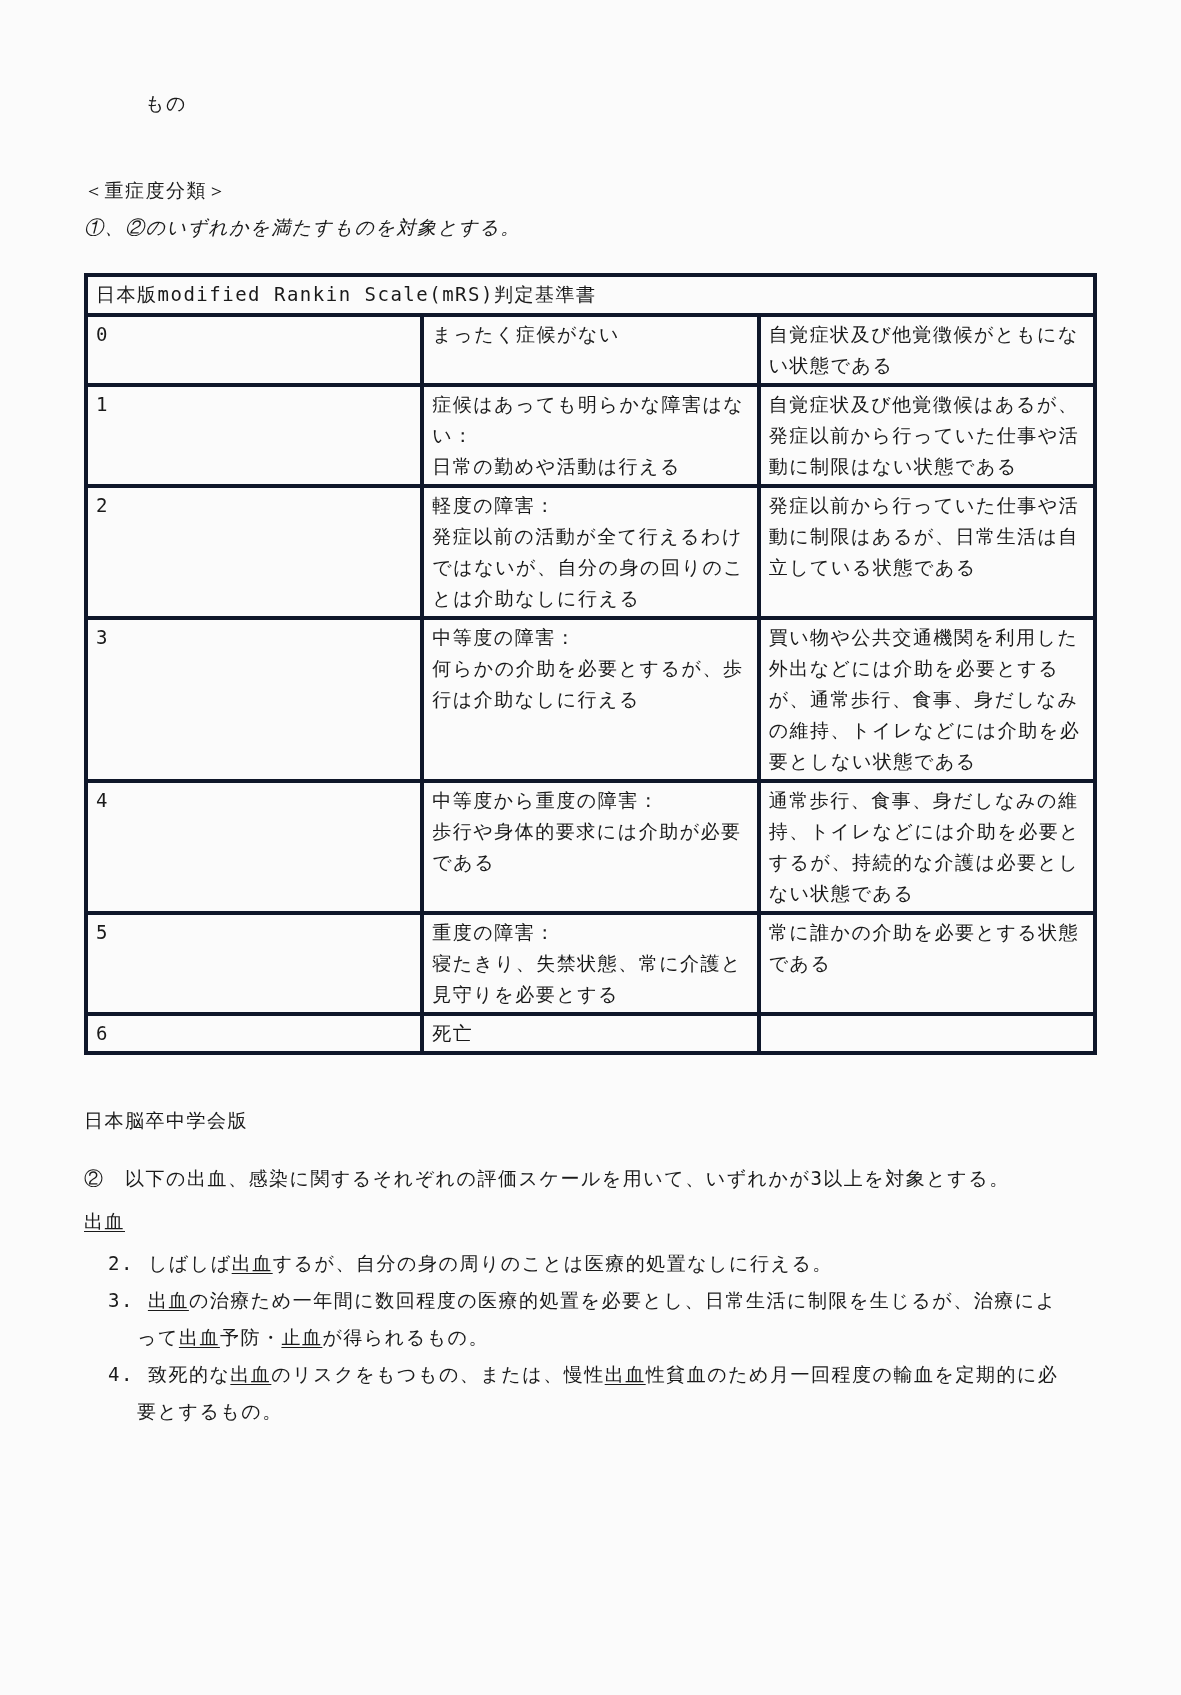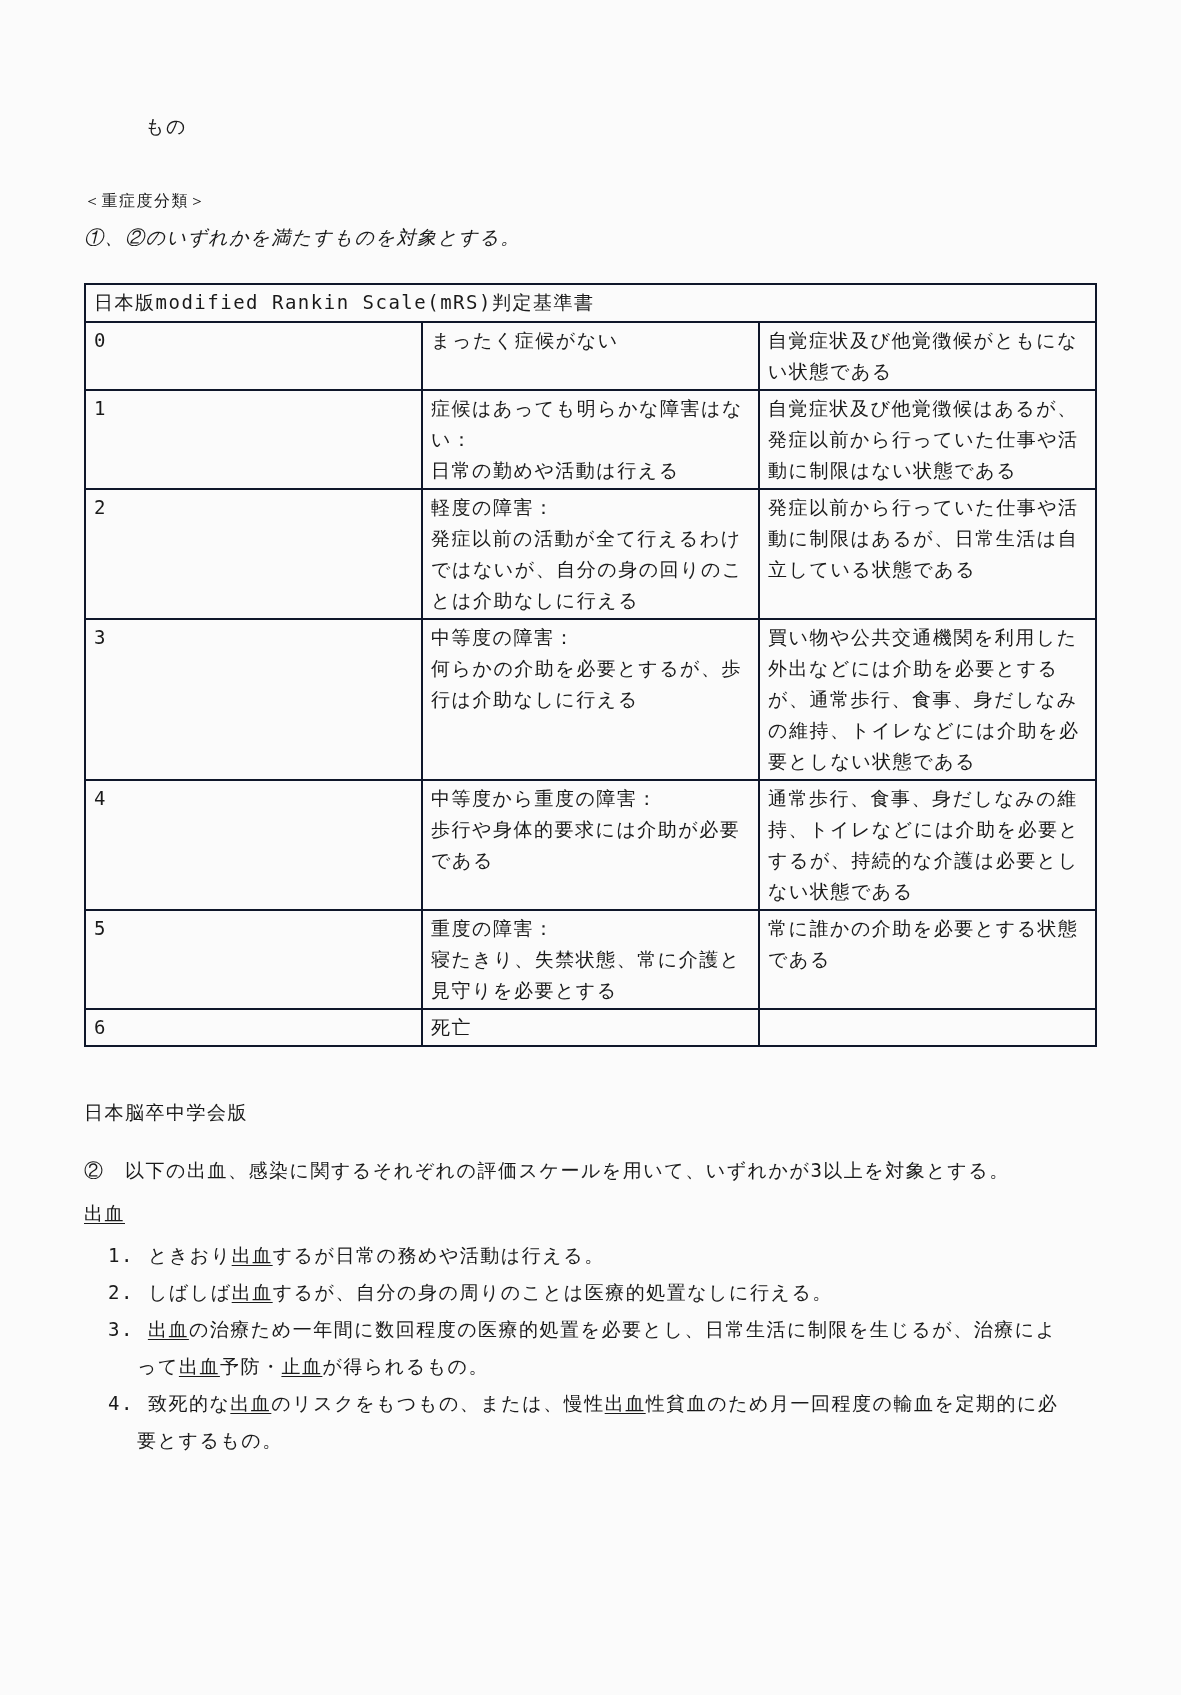--- a/index.html
+++ b/index.html
@@ -6,39 +6,39 @@
   body{
     width:1181px;height:1695px;
     background:#fbfbfb;
     color:#1a1a1a;
     font-family:"DejaVu Sans Mono","Liberation Mono",monospace;
     font-size:19px;
     letter-spacing:1.5px;
     line-height:37px;
     overflow:hidden;
   }
-  .page{padding:108px 40px 0 84px;}
+  .page{padding:85px 40px 0 84px;}
   .fragment{margin:0 0 0 61px;}
-  .severity-heading{margin:37px 0 0 0;font-weight:normal;font-size:16px;}
+  .severity-heading{margin:50px 0 0 0;font-weight:normal;font-size:19px;}
   .line{margin:0;font-style:italic;}
   u.ul, .underlined{
     text-decoration:underline;
     text-underline-offset:3px;
     text-decoration-thickness:1px;
   }
   
   table.mrs{
     border-collapse:collapse;
     width:1013px;
     margin-top:27px;
     line-height:31px;
     table-layout:fixed;
   }
   table.mrs th, table.mrs td{
-    border:2px solid #0f172a;
+    border:4px solid #0f172a;
     font-weight:normal;
     padding:2px 8px;
     vertical-align:top;
     text-align:left;
   }
   th.t-title{ text-align:center; height:32px; vertical-align:middle; padding:2px 4px;}
   th.h-scale{ text-align:center; height:30px; vertical-align:middle; border-right-width:1px;}
   th.h-ref{ text-align:center; vertical-align:middle; border-left-width:1px;}
   td.c-grade{ width:54px; text-align:center; border-right-width:1px; padding-top:4px;}
   td.c-scale{ width:420px; border-left-width:1px; border-right-width:1px; padding:4px 9px 6px 10px;}
@@ -151,19 +151,18 @@
       </tbody>
   </table>
 
   <p class="footnote">日本脳卒中学会版</p>
 
   <p class="criterion-2">②　以下の出血、感染に関するそれぞれの評価スケールを用いて、いずれかが3以上を対象とする。</p>
 
   <span class="bleeding-heading underlined">出血</span>
 
   <ol class="blist">
-      <li><span class="li-num">1.</span><span>ときおり<u class="ul">出血</u>するが日常の務めや活動は行える。</span></li>
       <li><span class="li-num">2.</span><span>しばしば<u class="ul">出血</u>するが、自分の身の周りのことは医療的処置なしに行える。</span></li>
       <li><span class="li-num">3.</span><span><u class="ul">出血</u>の治療ため一年間に数回程度の医療的処置を必要とし、日常生活に制限を生じるが、治療によって<u class="ul">出血</u>予防・<u class="ul">止血</u>が得られるもの。</span></li>
       <li><span class="li-num">4.</span><span>致死的な<u class="ul">出血</u>のリスクをもつもの、または、慢性<u class="ul">出血</u>性貧血のため月一回程度の輸血を定期的に必要とするもの。</span></li>
     </ol>
 
 </div>
 
 </body></html>

